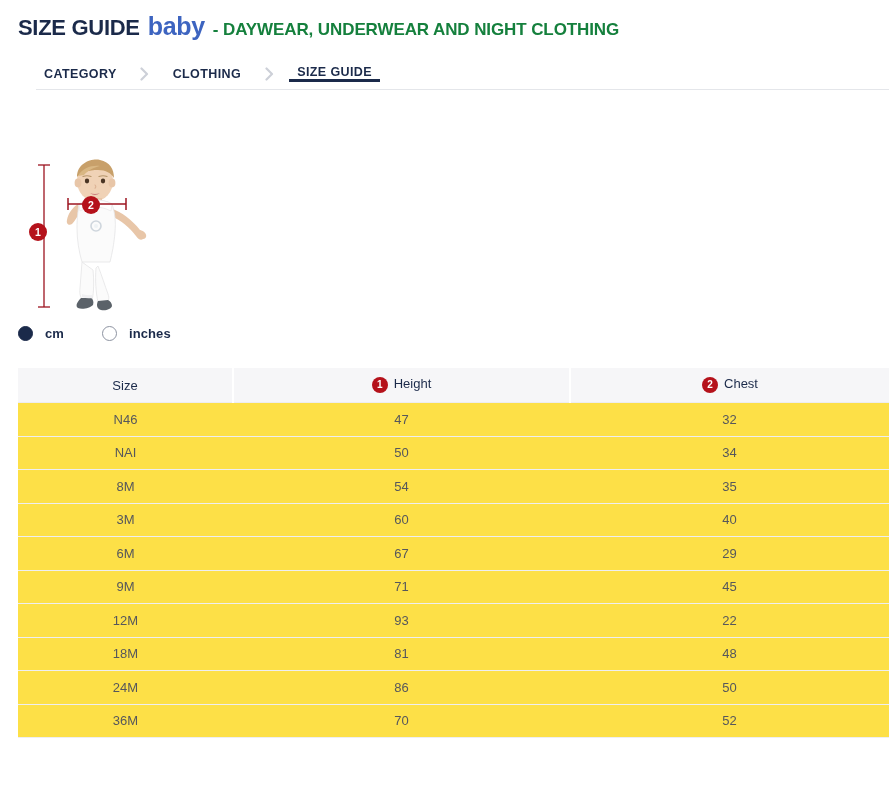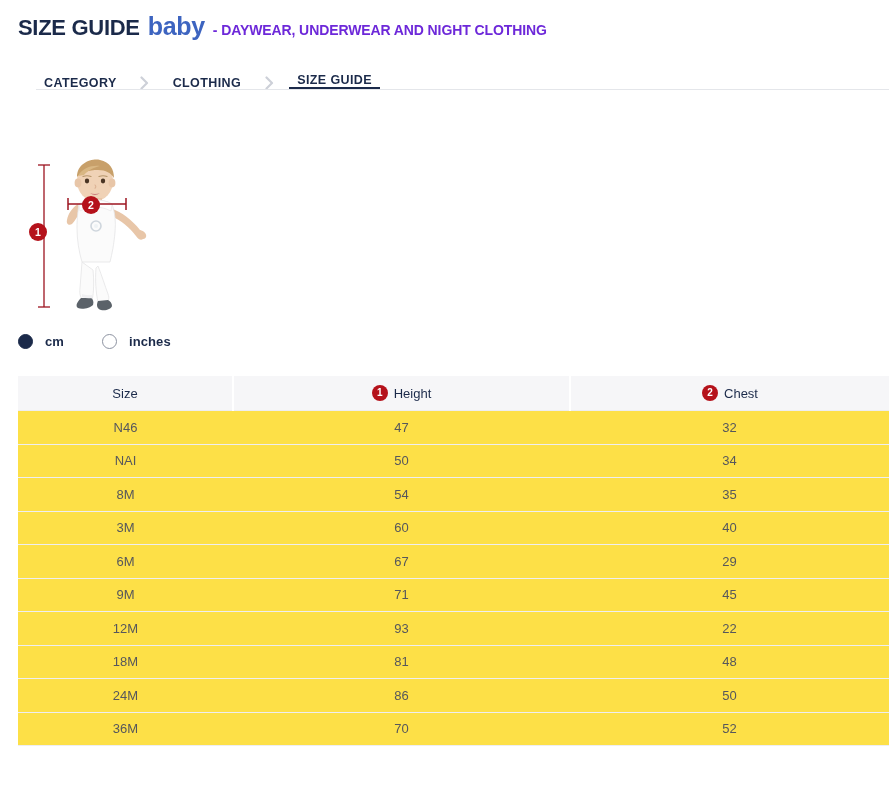--- a/index.html
+++ b/index.html
@@ -32,30 +32,30 @@
     color: #1b2a4a;
     letter-spacing: -0.3px;
   }
   .title-accent {
     font-size: 25px;
     font-weight: bold;
     color: #3d64c0;
     letter-spacing: -0.3px;
   }
   .title-sub {
-    font-size: 14px;
-    font-weight: bold;
-    color: #6d28d9;
+    font-size: 17px;
+    font-weight: bold;
+    color: #15803d;
     letter-spacing: -0.1px;
   }
 
   
   .breadcrumb {
     display: flex;
-    align-items: flex-end;
+    align-items: center;
     margin-top: 16px;
     margin-left: 18px;
     position: relative;
     height: 33px;
   }
   .crumb {
     display: flex;
     align-items: center;
     justify-content: center;
     font-size: 12.5px;
@@ -132,21 +132,21 @@
     justify-content: center;
     box-sizing: border-box;
   }
   .badge-1 { left: 11px; top: 65px; }
   .badge-2 { left: 64px; top: 38px; }
 
   
   .units {
     display: flex;
     align-items: center;
-    margin-top: 12px;
+    margin-top: 4px;
     margin-left: 18px;
     height: 22px;
   }
   .unit-opt {
     display: flex;
     align-items: center;
     cursor: pointer;
   }
   .unit-opt + .unit-opt { margin-left: 38px; }
   .radio {
@@ -188,21 +188,21 @@
     color: #1b2a4a;
     height: 34px;
     padding: 0;
     text-align: center;
     border-right: 2px solid #ffffff;
     border-bottom: 1px solid #ededf0;
   }
   .size-table thead th:last-child { border-right: none; }
   .th-inner {
     display: flex;
-    align-items: center;
+    align-items: flex-start;
     justify-content: center;
     gap: 6px;
     line-height: 1;
   }
   .th-badge {
     width: 16px;
     height: 16px;
     border-radius: 50%;
     background: #b5121b;
     color: #fff;

